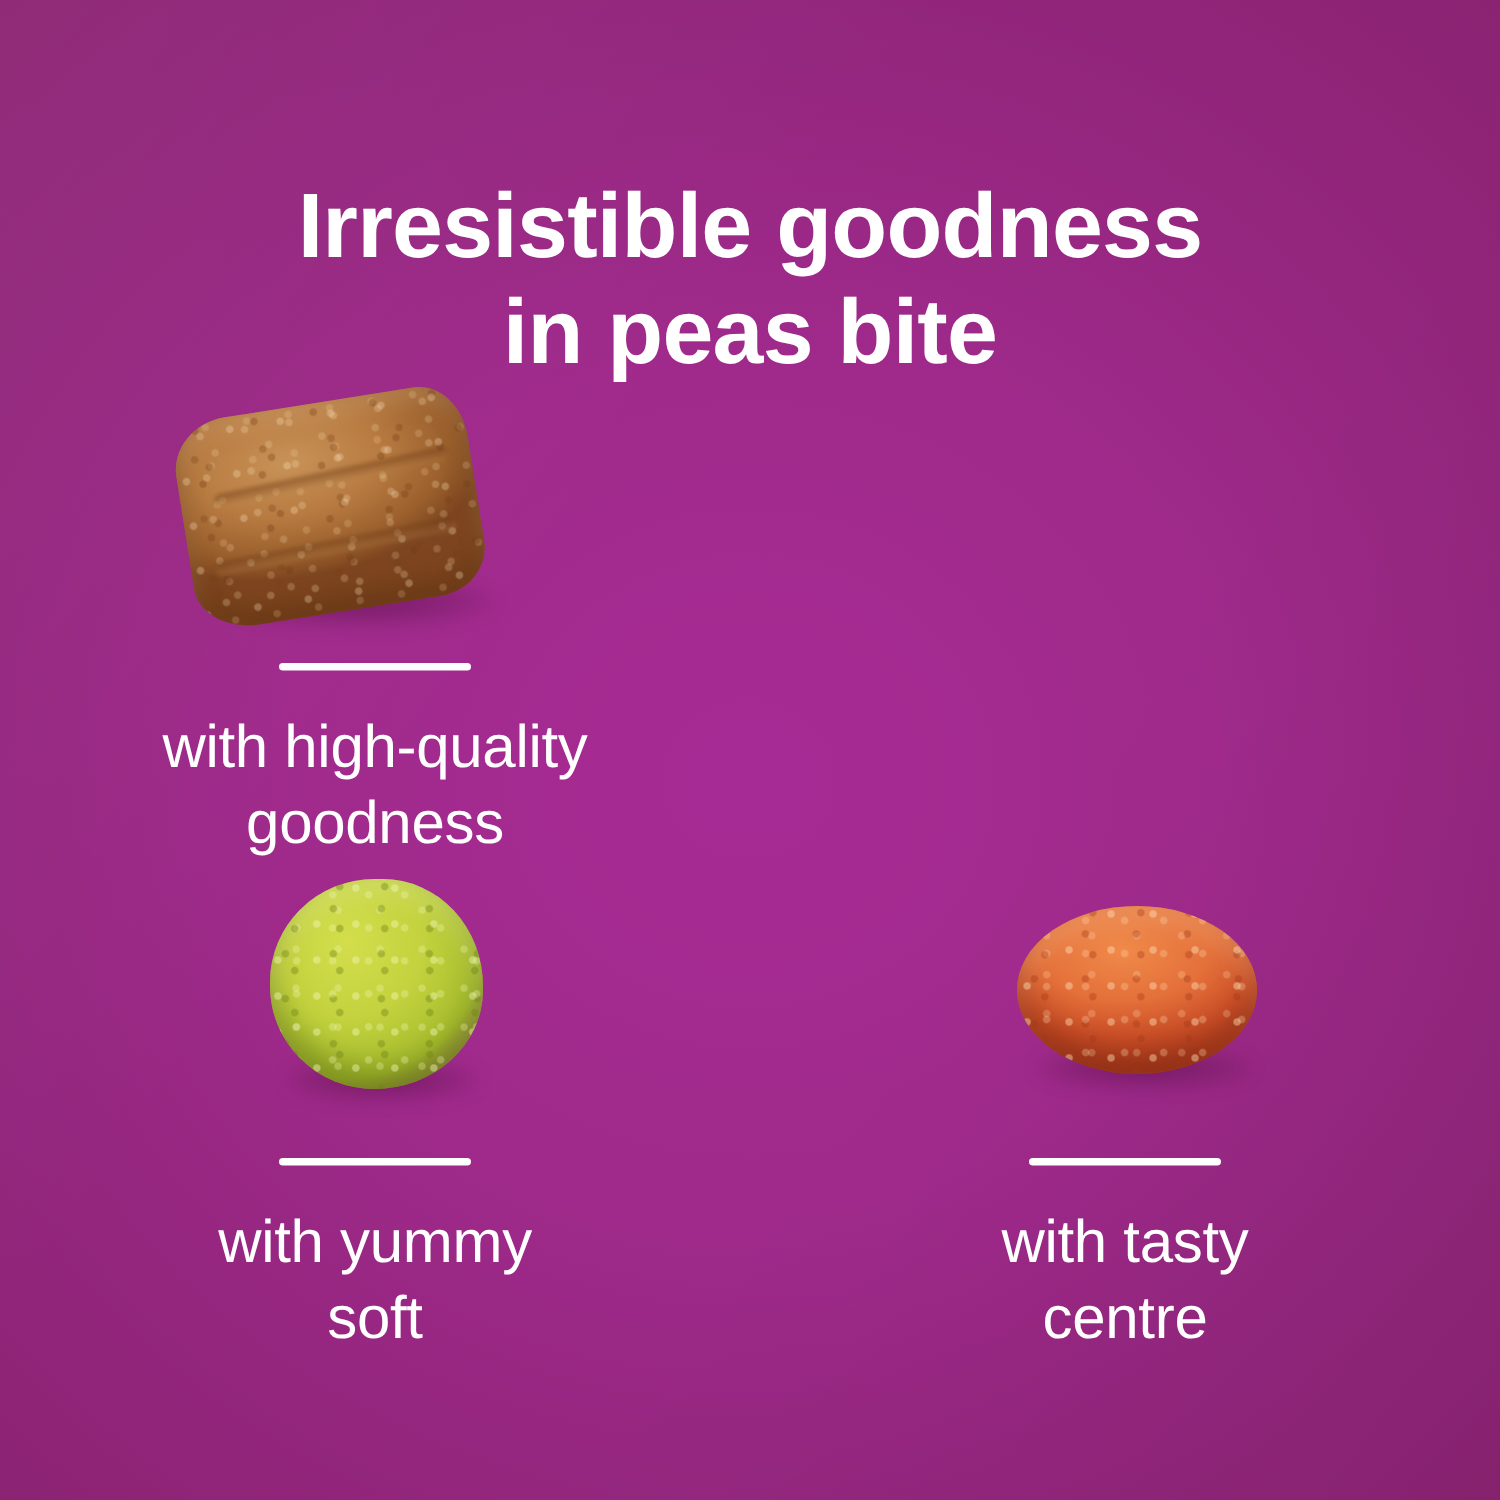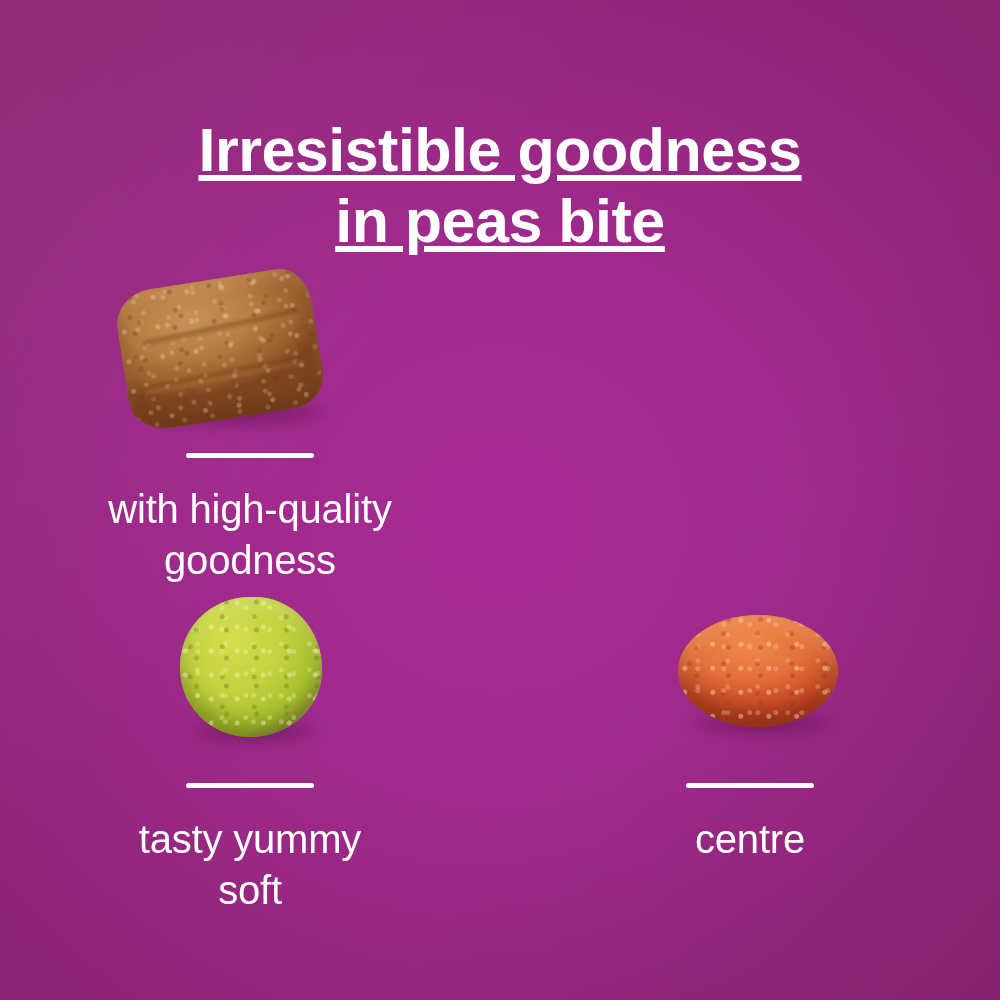--- a/index.html
+++ b/index.html
@@ -29,28 +29,27 @@
     position: absolute;
     left: 0;
     top: 74px;
     width: 1000px;
     text-align: center;
     color: #FFFFFF;
     font-size: 61px;
     font-weight: 700;
     line-height: 1.16;
     letter-spacing: -0.5px;
-    text-decoration: underline;
   }
   .headline .l2 { display: block; }
 
   .grid {
     position: absolute;
     left: 0;
-    top: 255px;
+    top: 244px;
     width: 924px;
     height: 700px;
   }
   .cell {
     position: absolute;
     width: 500px;
     text-align: center;
   }
   .cell.c-tl { left: 0;   top: 0;   }
   .cell.c-tr { left: 500px; top: 0; }
@@ -243,32 +242,33 @@
 
     <div class="cell c-bl">
       <div class="art">
         <div class="shadow" style="left:190px; top:132px; width:130px; height:28px;"></div>
         <div class="pea">
           <div class="tex"></div>
         </div>
       </div>
       <div class="divider"></div>
       <div class="caption">
-        <span class="ln">tasty yummy</span>
+        <span class="ln">with yummy</span>
         <span class="ln">soft</span>
       </div>
     </div>
 
     <div class="cell c-br">
       <div class="art">
         <div class="shadow" style="left:190px; top:124px; width:146px; height:28px;"></div>
         <div class="carrot">
           <div class="tex"></div>
         </div>
       </div>
       <div class="divider"></div>
       <div class="caption">
+        <span class="ln">with tasty</span>
         <span class="ln">centre</span>
       </div>
     </div>
 
   </div>
 </div>
 
 </body></html>

